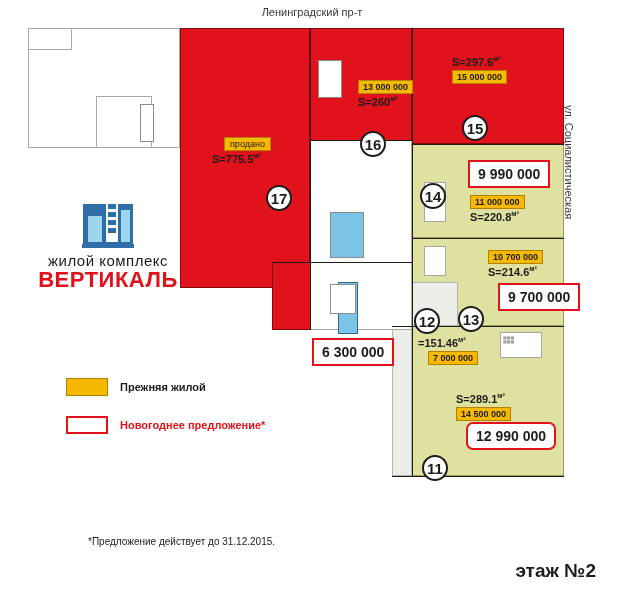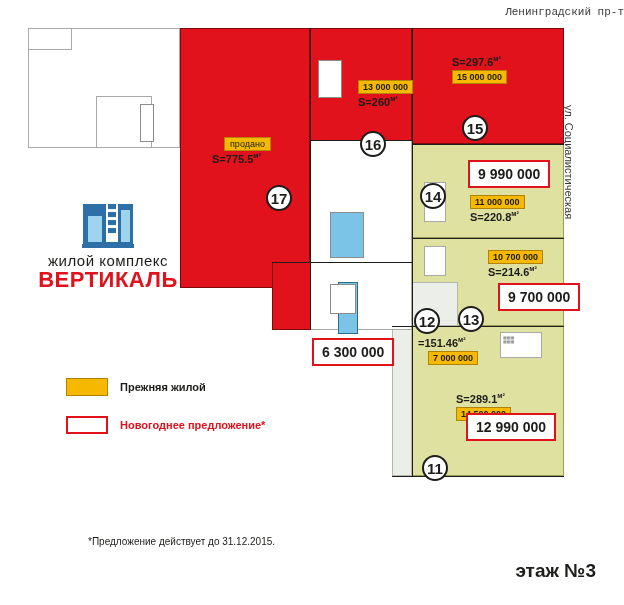--- a/index.html
+++ b/index.html
@@ -8,21 +8,21 @@
     background:#ffffff;
     font-family:"Liberation Sans", sans-serif;
     position:relative;
     overflow:hidden;
   }
   .stage { position:absolute; left:0; top:0; width:624px; height:605px; }
 
   
   .street-top {
     position:absolute; left:0; top:6px; width:624px;
-    text-align:right; font-size:11px; color:#3a3a3a;font-family:Liberation Mono, monospace;
+    text-align:center; font-size:11px; color:#3a3a3a;
   }
   .street-right {
     position:absolute; left:575px; top:105px;
     font-size:11px; color:#3a3a3a;
     transform:rotate(90deg); transform-origin:left top;
     white-space:nowrap;
   }
 
   
   .plan { position:absolute; left:0; top:0; width:624px; height:605px; }
@@ -201,21 +201,21 @@
     <span>=151.46</span><span class="sup">м²</span>
   </div>
   <div class="oldprice" style="left:428px; top:351px;">7 000 000</div>
   <div class="newprice" style="left:312px; top:338px;">6 300 000</div>
 
   <div class="area" style="left:456px; top:392px;">
     <span>S=289.1</span><span class="sup">м²</span>
   </div>
   <div class="oldprice" style="left:456px; top:407px;">14 500 000</div>
   <div class="circle-num" style="left:422px; top:432px;">11</div>
-  <div class="newprice" style="left:466px; top:413px;">12 990 000</div>
+  <div class="newprice" style="left:466px; top:422px;border-radius:7px;">12 990 000</div>
 
   <div class="logo">
     <div class="logo-mark">
       <svg width="52" height="52" viewBox="0 0 52 52" xmlns="http://www.w3.org/2000/svg">
         <rect x="1" y="8" width="50" height="43" fill="#2f6fa8"></rect>
         <rect x="6" y="20" width="14" height="26" fill="#9fd4ee"></rect>
         <rect x="24" y="4" width="12" height="42" fill="#ffffff"></rect>
         <rect x="26" y="8" width="8" height="5" fill="#2f6fa8"></rect>
         <rect x="26" y="16" width="8" height="5" fill="#2f6fa8"></rect>
         <rect x="26" y="24" width="8" height="5" fill="#2f6fa8"></rect>
@@ -233,15 +233,15 @@
       <div class="sw-old"></div>
       <div class="legend-label">Прежняя жилой</div>
     </div>
     <div class="legend-row">
       <div class="sw-new"></div>
       <div class="legend-label red">Новогоднее предложение*</div>
     </div>
   </div>
 
   <div class="footnote">*Предложение действует до 31.12.2015.</div>
-  <div class="floor">этаж №3</div>
+  <div class="floor">этаж №2</div>
 
 </div>
 
 </body></html>

